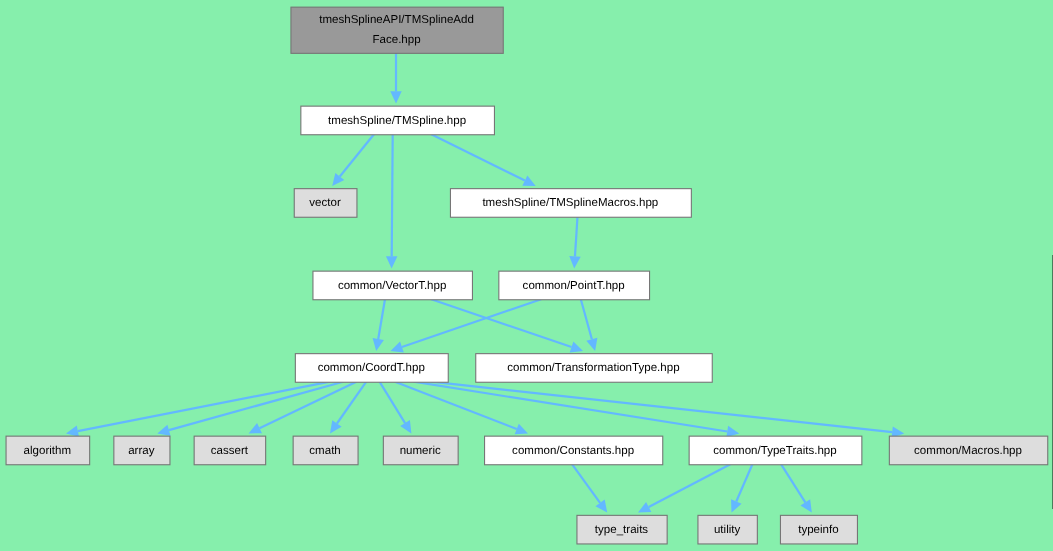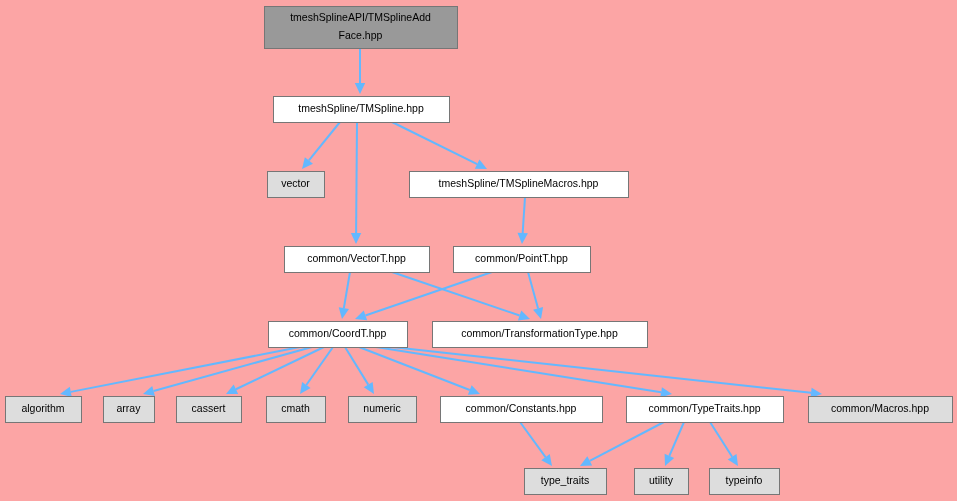--- a/index.html
+++ b/index.html
@@ -11,21 +11,21 @@
   body {
     width: 957px;
     height: 501px;
     overflow: hidden;
     font-family: "Liberation Sans", sans-serif;
   }
   #graph-root {
     position: relative;
     width: 957px;
     height: 501px;
-    background: #fca5a5;
+    background: #86efac;
   }
   svg#graph-svg {
     display: block;
     width: 957px;
     height: 501px;
   }
   .node-box {
     stroke: #767676;
     stroke-width: 1;
   }

